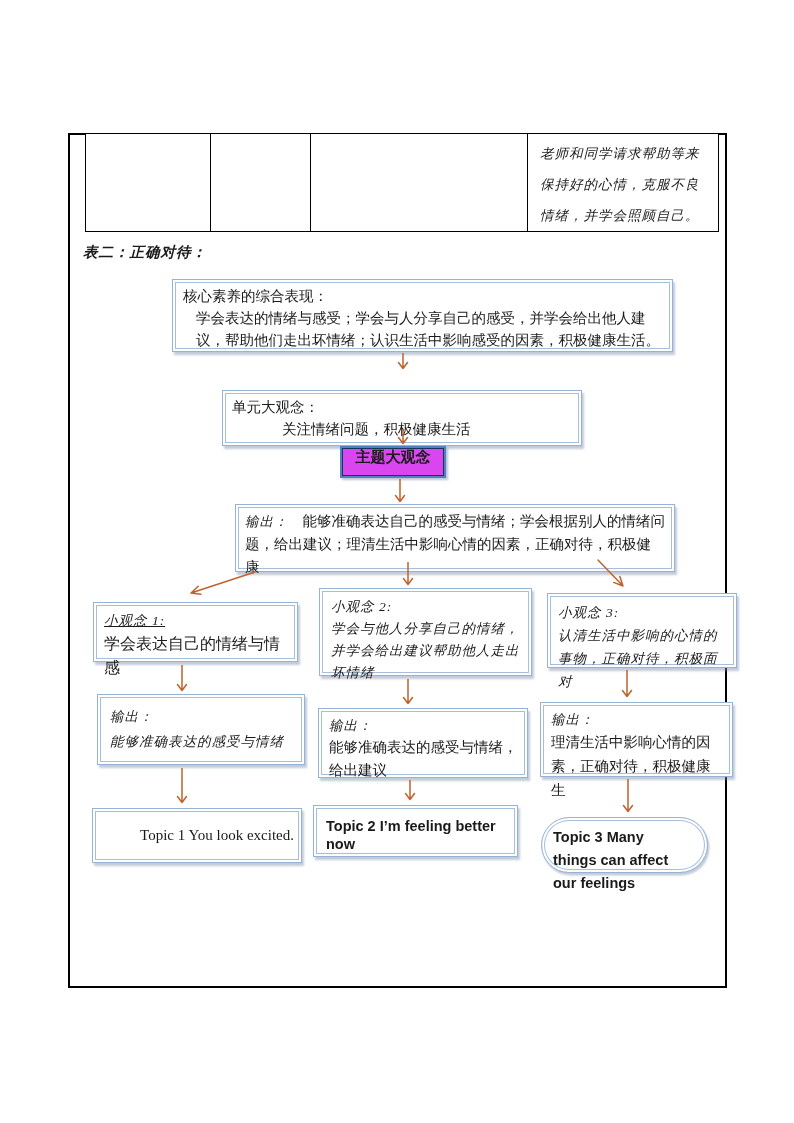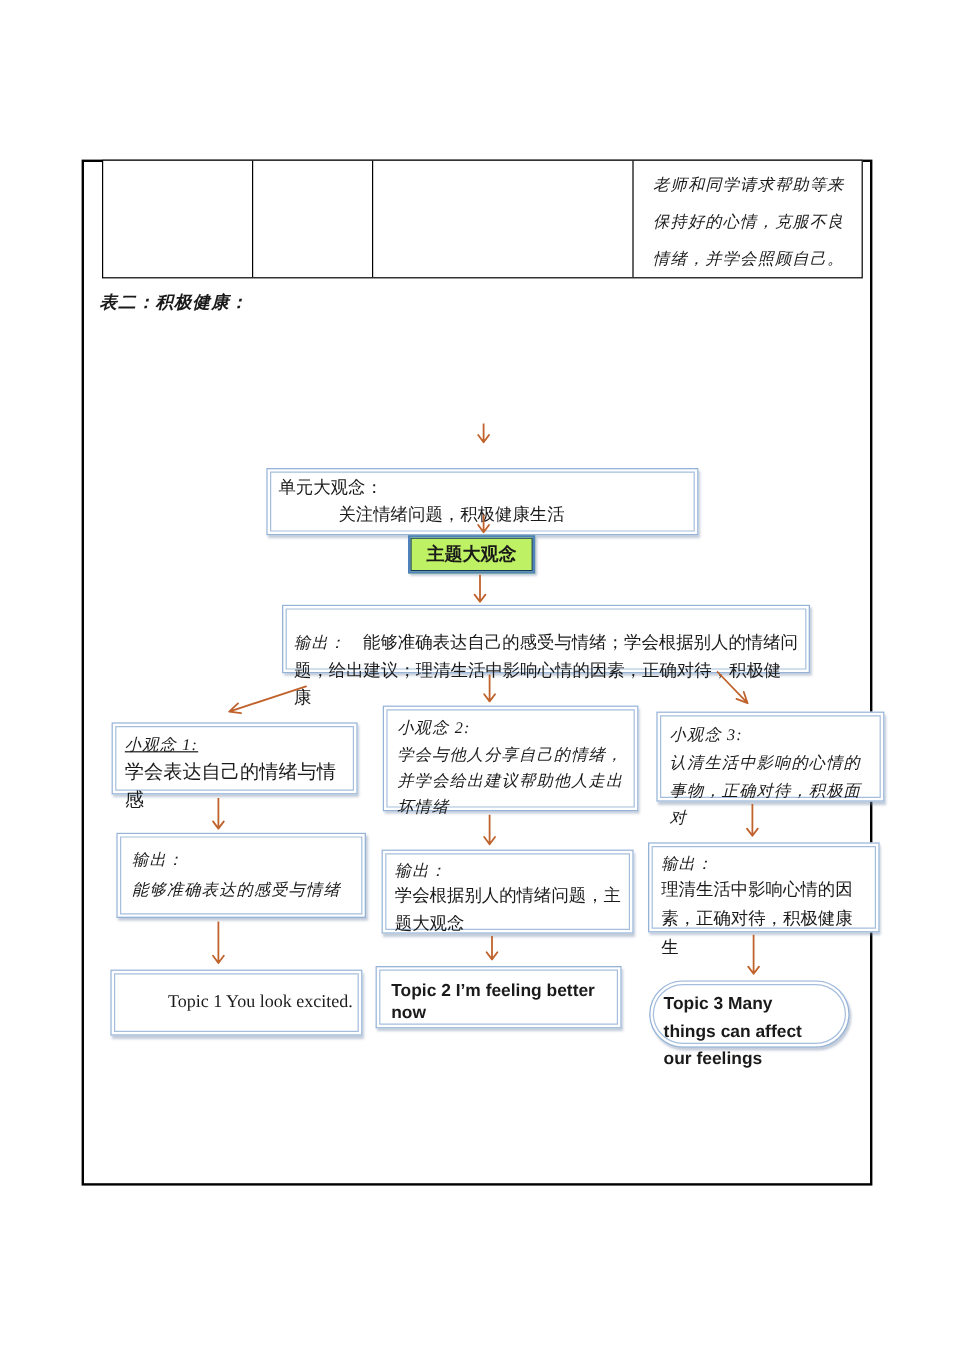--- a/index.html
+++ b/index.html
@@ -23,38 +23,38 @@
   
   #top-table{
     left:85px;top:133px;width:634px;height:99px;
     border:1.5px solid var(--table-border);
     display:flex;background:#fff;
   }
   .t-cell{box-sizing:border-box;height:100%;border-right:1.5px solid var(--table-border);}
   .t-cell:last-child{border-right:none;}
   .c1{width:125px;}.c2{width:100px;}.c3{width:217px;}
   .c4{flex:1;padding:4px 10px 0 12px;font-family:"Liberation Serif",serif;font-style:italic;
-      font-size:13.5px;line-height:31px;letter-spacing:1px;text-align:center;}
+      font-size:13.5px;line-height:31px;letter-spacing:1px;}
   
   #caption{
     left:83px;top:243px;font-family:"Liberation Serif",serif;font-style:italic;
     font-weight:bold;font-size:14.5px;letter-spacing:1px;
   }
   
   .shape{
     background:#ffffff;
     border:1px solid var(--box-border-light);
     box-shadow:inset 0 0 0 2px #ffffff,inset 0 0 0 3px rgba(149,179,215,.85),
                1.5px 2.5px 2px rgba(120,140,170,.45);
   }
   .shape-strong{
-    background:#bef264;
+    background:#d946ef;
     border:2.5px solid var(--box-border-strong);
     box-shadow:inset 0 0 0 1px #17365D,1.5px 2px 2px rgba(120,140,170,.5);
-    display:flex;align-items:center;justify-content:center;
+    display:flex;justify-content:center;
   }
   .cjk-sans{font-family:"Liberation Sans",sans-serif;}
   .script{font-family:"Liberation Serif",serif;font-style:italic;letter-spacing:1px;}
   .serif{font-family:"Liberation Serif",serif;}
   .bold-sans{font-family:"Liberation Sans",sans-serif;font-weight:700;}
   
   .arrow path{stroke:var(--arrow);fill:none;stroke-width:1.5;stroke-linecap:round;stroke-linejoin:round;}
 </style>
 </head>
 <body>
@@ -63,33 +63,37 @@
 
   <div class="abs" id="outer-border"></div>
 
   <div class="abs" id="top-table">
     <div class="t-cell c1"></div>
     <div class="t-cell c2"></div>
     <div class="t-cell c3"></div>
     <div class="t-cell c4">老师和同学请求帮助等来保持好的心情，克服不良情绪，并学会照顾自己。</div>
   </div>
 
-  <div class="abs" id="caption">表二：积极健康：</div>
+  <div class="abs" id="caption">表二：正确对待：</div>
 
+  <div class="abs shape" style="left:172px;top:279px;width:501px;height:73px;padding:5px 10px 0 10px;font-size:14.5px;line-height:22px;">
+    <div class="cjk-sans">核心素养的综合表现：</div>
+    <div class="cjk-sans" style="padding-left:13px;">学会表达的情绪与感受；学会与人分享自己的感受，并学会给出他人建议，帮助他们走出坏情绪；认识生活中影响感受的因素，积极健康生活。</div>
+  </div>
 
   <div class="abs shape" style="left:222px;top:390px;width:360px;height:56px;padding:5px 8px 0 9px;font-size:14.5px;line-height:22px;">
     <div class="cjk-sans">单元大观念：</div>
     <div class="cjk-sans" style="padding-left:50px;">关注情绪问题，积极健康生活</div>
   </div>
 
   <div class="abs shape-strong" style="left:340px;top:446px;width:106px;height:32px;font-size:15px;">
     <span class="bold-sans">主题大观念</span>
   </div>
 
-  <div class="abs shape" style="left:235px;top:504px;width:440px;height:57px;padding:19px 9px 0 9px;font-size:14.5px;line-height:23px;">
+  <div class="abs shape" style="left:235px;top:504px;width:440px;height:68px;padding:5px 9px 0 9px;font-size:14.5px;line-height:23px;">
     <span class="script" style="font-size:13.5px;margin-right:14px;">输出：</span><span class="cjk-sans">能够准确表达自己的感受与情绪；学会根据别人的情绪问题，给出建议；理清生活中影响心情的因素，正确对待，积极健康</span>
   </div>
 
   <div class="abs shape" style="left:93px;top:602px;width:205px;height:60px;padding:7px 8px 0 10px;">
     <div class="script" style="font-size:13.5px;line-height:22px;text-decoration:underline;">小观念 1:</div>
     <div class="cjk-sans" style="font-size:16px;line-height:24px;">学会表达自己的情绪与情感</div>
   </div>
 
   <div class="abs shape" style="left:319px;top:588px;width:213px;height:88px;padding:7px 9px 0 11px;font-size:13.5px;line-height:22px;">
     <div class="script">小观念 2:</div>
@@ -101,21 +105,21 @@
     <div class="script">认清生活中影响的心情的事物，正确对待，积极面对</div>
   </div>
 
   <div class="abs shape" style="left:97px;top:694px;width:208px;height:71px;padding:9px 8px 0 12px;font-size:13.5px;line-height:25px;">
     <div class="script">输出：</div>
     <div class="script">能够准确表达的感受与情绪</div>
   </div>
 
   <div class="abs shape" style="left:318px;top:708px;width:210px;height:70px;padding:6px 8px 0 10px;">
     <div class="script" style="font-size:13.5px;line-height:21px;">输出：</div>
-    <div class="cjk-sans" style="font-size:14.5px;line-height:23px;">学会根据别人的情绪问题，主题大观念</div>
+    <div class="cjk-sans" style="font-size:14.5px;line-height:23px;">能够准确表达的感受与情绪，给出建议</div>
   </div>
 
   <div class="abs shape" style="left:540px;top:702px;width:193px;height:75px;padding:6px 8px 0 10px;">
     <div class="script" style="font-size:13.5px;line-height:21px;">输出：</div>
     <div class="cjk-sans" style="font-size:14.5px;line-height:24px;">理清生活中影响心情的因素，正确对待，积极健康生</div>
   </div>
 
   <div class="abs shape" style="left:92px;top:808px;width:210px;height:55px;display:flex;align-items:center;justify-content:center;padding-left:40px;">
     <span class="serif" style="font-size:15px;">Topic 1 You look excited.</span>
   </div>

